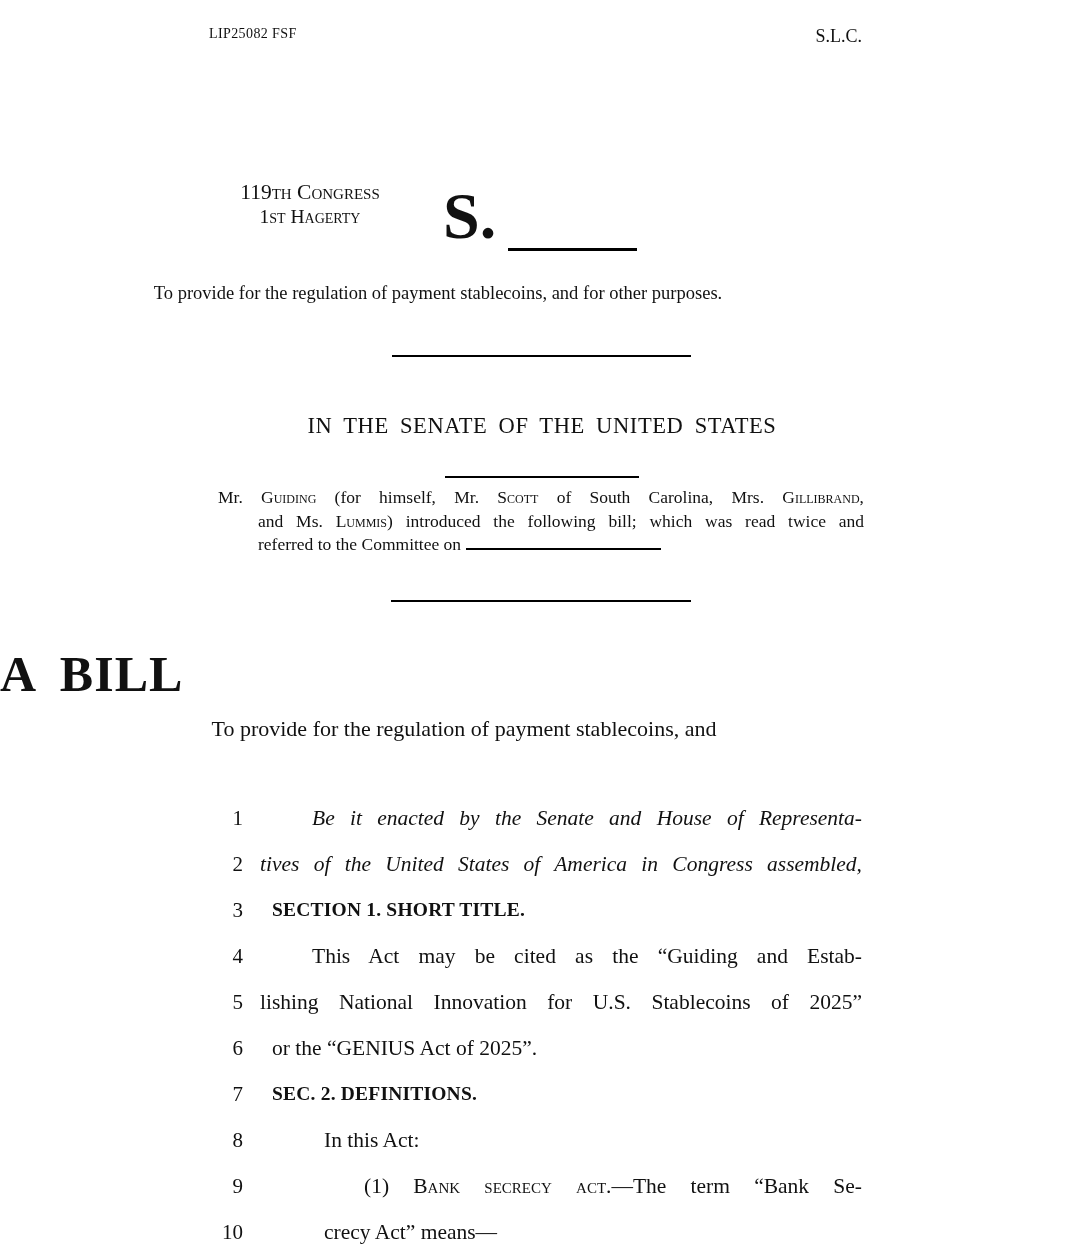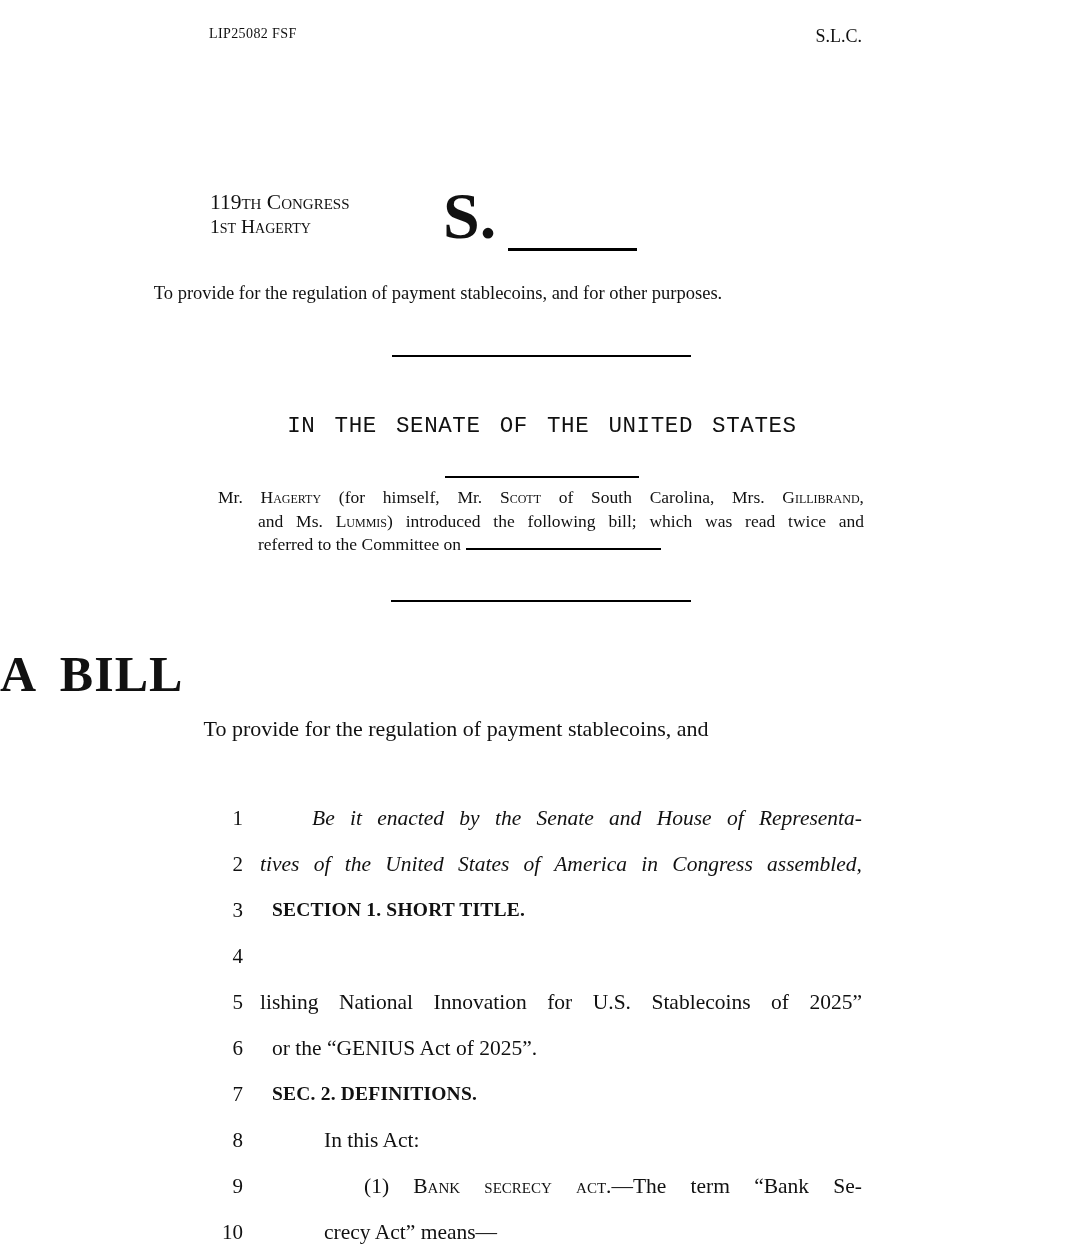--- a/index.html
+++ b/index.html
@@ -5,48 +5,48 @@
   html,body { margin:0; padding:0; background:#e8e8e8; }
   .page {
     position:relative; width:1084px; height:1248px; margin:0 auto;
     background:#ffffff; color:#111;
     font-family:"Liberation Serif", serif;
     overflow:hidden;
   }
   .hdr-left  { position:absolute; left:209px; top:26px; font-size:14px; letter-spacing:0.4px; }
   .hdr-right { position:absolute; right:222px; top:26px; font-size:18px; }
 
-  .congress { position:absolute; left:210px; top:190px; width:200px; font-variant:small-caps; }
+  .congress { position:absolute; left:210px; top:180px; width:200px; text-align:center; font-variant:small-caps; }
   .congress .c1 { font-size:21.5px; line-height:25px; }
   .congress .c2 { font-size:19.5px; line-height:24px; }
 
   .bill-s { position:absolute; left:443px; top:183px; font-size:66px; font-weight:bold; line-height:1; }
   .s-blank { position:absolute; left:508px; top:231px; width:129px; height:17px; border-bottom:3px solid #000; }
 
   .preamble-top { position:absolute; left:0; top:283px; width:876px; text-align:center; font-size:18.5px; }
 
   .rule-a { position:absolute; left:392px; top:355px; width:299px; border-top:2px solid #000; }
   .rule-b { position:absolute; left:445px; top:476px; width:194px; border-top:2px solid #000; }
   .rule-c { position:absolute; left:391px; top:600px; width:300px; border-top:2px solid #000; }
 
   .chamber { position:absolute; left:0; top:413px; width:1084px; text-align:center;
-             font-size:22.5px; letter-spacing:0.6px; word-spacing:5px;font-family:Liberation Mono, monospace; }
+             font-size:22.5px; letter-spacing:0.6px; word-spacing:5px; }
 
   .sponsor { position:absolute; left:218px; top:486px; width:646px; font-size:17.5px; line-height:23.5px; }
   .sponsor .sline { text-align:justify; }
   .sponsor .sline.just { text-align-last:justify; }
   .sponsor .sline.ind { padding-left:40px; }
 
   .sc { font-variant:small-caps; }
   .blank { display:inline-block; border-bottom:2px solid #000; }
 
   .bill-title { position:absolute; left:0; top:645px; width:980px; 
                 font-size:50px; font-weight:bold; letter-spacing:1px; word-spacing:12px; }
 
-  .bill-preamble { position:absolute; left:0; top:710px; width:912px; text-align:center;
+  .bill-preamble { position:absolute; left:8px; top:710px; width:912px; text-align:center;
                    font-size:22px; line-height:38px; }
 
   .body-block { position:absolute; left:0; top:795px; width:1084px; }
   .body-line { position:relative; height:46px; }
   .body-num  { position:absolute; left:170px; top:0; width:73px; text-align:right;
                font-size:21px; line-height:46px; }
   .body-text { position:absolute; left:260px; top:0; width:602px;
                font-size:21.5px; line-height:46px; white-space:nowrap; }
   .body-text.wrapok { white-space:normal;margin-left:12px; }
   .body-text.just { text-align:justify; text-align-last:justify; white-space:normal; }
@@ -71,21 +71,21 @@
 
   <div class="preamble-top">To provide for the regulation of payment stablecoins, and for other purposes.</div>
 
   <div class="rule-a"></div>
 
   <div class="chamber">IN THE SENATE OF THE UNITED STATES</div>
 
   <div class="rule-b"></div>
 
   <div class="sponsor" id="sponsor">
-      <div class="sline just"><span>Mr. </span><span class="sc">Hagerty</span><span> (for himself, Mr. </span><span class="sc">Scott</span><span> of South Carolina, Mrs. </span><span class="sc">Gillibrand</span><span>,</span></div>
+      <div class="sline just"><span>Mr. </span><span class="sc">Guiding</span><span> (for himself, Mr. </span><span class="sc">Scott</span><span> of South Carolina, Mrs. </span><span class="sc">Gillibrand</span><span>,</span></div>
       <div class="sline just ind"><span>and Ms. </span><span class="sc">Lummis</span><span>) introduced the following bill; which was read twice and</span></div>
       <div class="sline ind"><span>referred to the Committee on </span><span class="blank" style="width: 195px;"></span></div>
     </div>
 
   <div class="rule-c"></div>
 
   <div class="bill-title">A BILL</div>
 
   <div class="bill-preamble">
     <div>To provide for the regulation of payment stablecoins, and</div>
@@ -99,20 +99,21 @@
       <div class="body-line">
     <span class="body-num">2</span>
     <span class="body-text italic just"><span>tives of the United States of America in Congress assembled,</span></span>
   </div>
       <div class="body-line">
     <span class="body-num">3</span>
     <span class="body-text heading wrapok"><span>SECTION 1. SHORT TITLE.</span></span>
   </div>
       <div class="body-line">
     <span class="body-num">4</span>
+    <span class="body-text just" style="text-indent: 52px;"><span>This Act may be cited as the “Guiding and Estab-</span></span>
   </div>
       <div class="body-line">
     <span class="body-num">5</span>
     <span class="body-text just"><span>lishing National Innovation for U.S. Stablecoins of 2025”</span></span>
   </div>
       <div class="body-line">
     <span class="body-num">6</span>
     <span class="body-text wrapok"><span>or the “GENIUS Act of 2025”.</span></span>
   </div>
       <div class="body-line">

